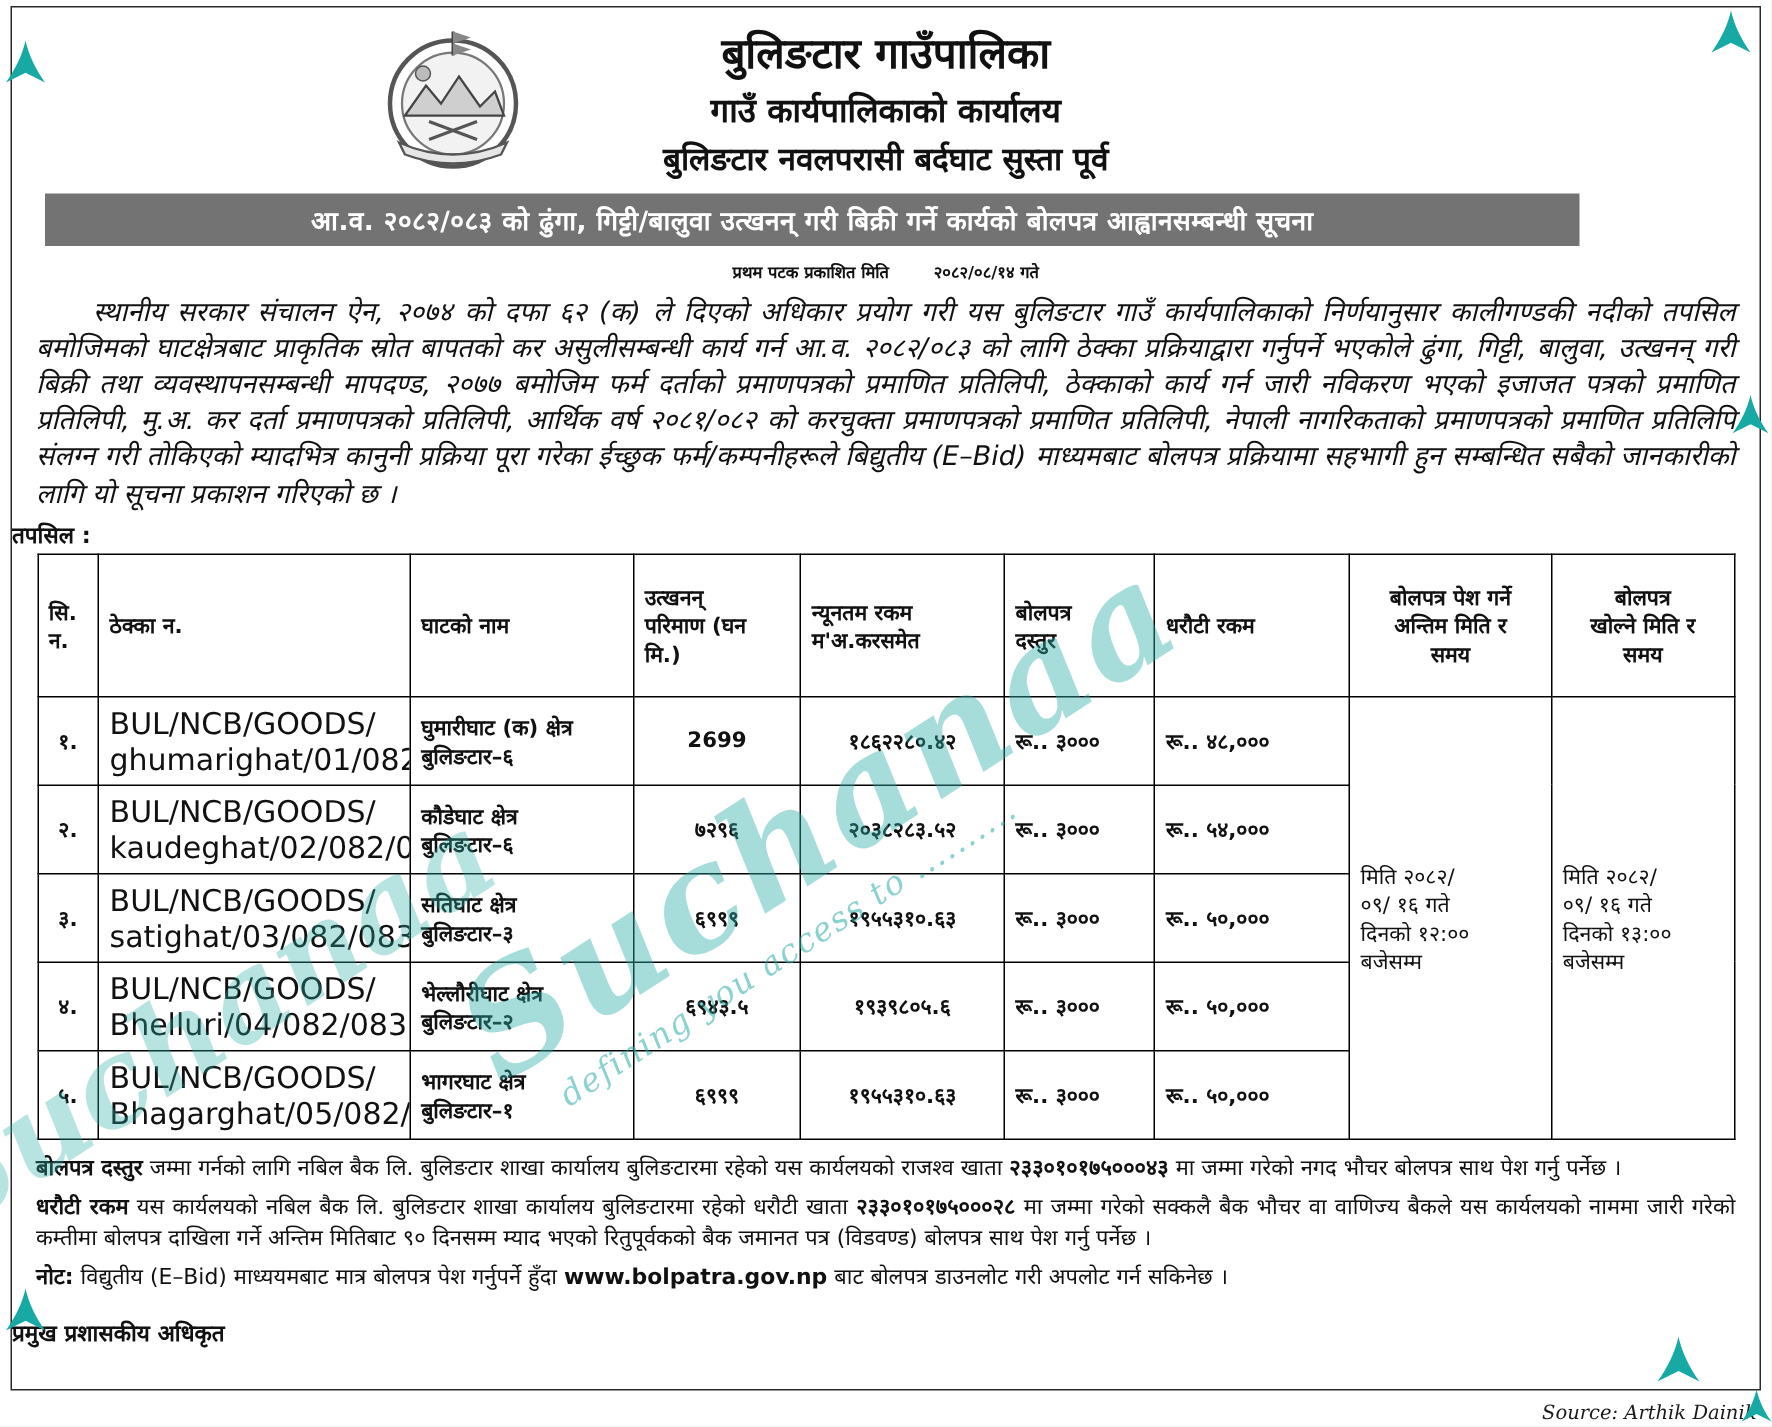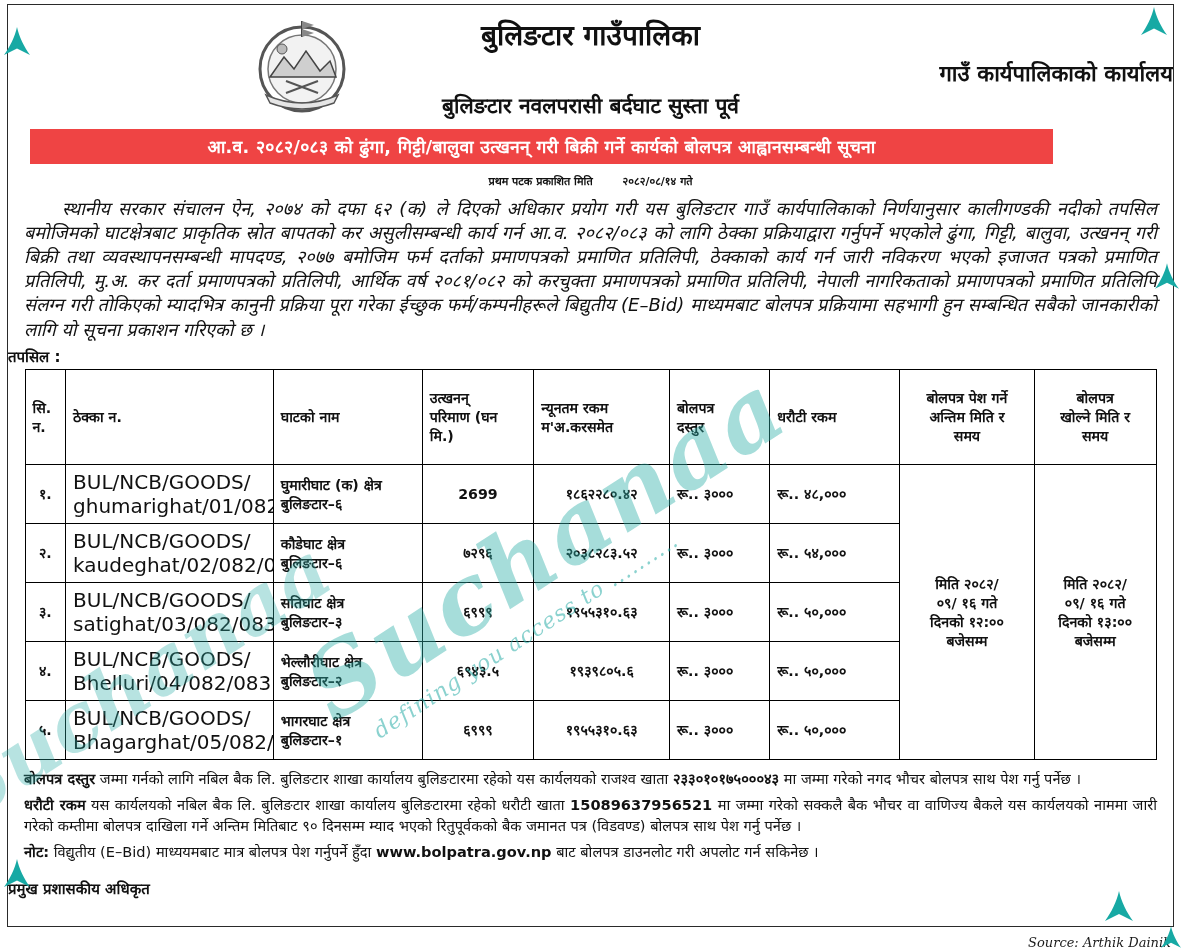--- a/index.html
+++ b/index.html
@@ -8,26 +8,26 @@
     font-family:"DejaVu Sans",sans-serif; color:#111; overflow:hidden;
     margin:0 auto;
   }
   .frame{
     position:absolute; left:7px; top:4px; right:7px; bottom:24px;
     border:1.5px solid #2a2a2a; overflow:hidden; background:transparent;
   }
   
   .header{ position:relative; text-align:center; padding-top:8px; }
   .header .h1{ font-size:28px; font-weight:bold; margin:2px 0; }
-  .header .h2{ font-size:22px; font-weight:bold; margin:4px 0;text-align:right; }
+  .header .h2{ font-size:22px; font-weight:bold; margin:4px 0; }
   .header .h3{ font-size:21px; font-weight:bold; margin:4px 0; }
   .header .h4{ font-size:19px; font-weight:bold; margin:4px 0 2px; }
   .logo{ position:absolute; left:248px; top:6px; width:92px; height:108px; }
   .banner{
-    margin:10px 120px 0 22px; background:#ef4444; color:#fff;
+    margin:10px 120px 0 22px; background:#737373; color:#fff;
     font-size:17.5px; font-weight:bold; text-align:center;
     padding:5px 8px 6px; letter-spacing:0.3px;
   }
   .published{ text-align:center; font-size:11px; margin-top:9px; font-weight:bold; }
   .published .date{ margin-left:26px; }
   
   .para{
     margin:9px 16px 0 16px; font-size:18px; line-height:1.34;
     text-align:justify; text-indent:38px;font-style:italic;
   }
@@ -49,21 +49,21 @@
   .h-sn{vertical-align:top; text-align:left;}
   .h-left{text-align:left;}
   .h-center{text-align:center;}
   .td-sn{text-align:center; font-weight:bold;}
   .td-contract{font-size:20px;}
   .td-ghat{font-weight:bold;}
   .td-qty{text-align:center; font-weight:bold;}
   .td-min{text-align:center; font-weight:bold;}
   .td-fee{font-weight:bold;}
   .td-dep{font-weight:bold;}
-  .td-merged{text-align:center; font-weight:bold; vertical-align:middle;}
+  .td-merged{text-align:left; font-weight:normal; vertical-align:middle;}
   
   .notes{ margin:8px 16px 0; font-size:14.6px; line-height:1.45; text-align:justify; }
   .note{ margin-bottom:5px; }
   .note .lead{ font-weight:bold; }
   .note .b{ font-weight:bold; }
   .signature{ text-align:left; font-weight:bold; font-size:15px; margin:16px 40px 0 0; }
   
   .source{
     position:absolute; right:10px; bottom:1px; font-size:13px;
     font-family:"DejaVu Serif",serif; font-style:italic; color:#1a1a1a;
@@ -250,21 +250,21 @@
     <div class="notes">
       <div class="note">
         <span class="lead">बोलपत्र दस्तुर</span>
         <span>जम्मा गर्नको लागि नबिल बैक लि. बुलिङटार शाखा कार्यालय बुलिङटारमा रहेको यस कार्यलयको राजश्व खाता</span>
         <span class="b">२३३०१०१७५०००४३</span>
         <span>मा जम्मा गरेको नगद भौचर बोलपत्र साथ पेश गर्नु पर्नेछ ।</span>
       </div>
       <div class="note">
         <span class="lead">धरौटी रकम</span>
         <span>यस कार्यलयको नबिल बैक लि. बुलिङटार शाखा कार्यालय बुलिङटारमा रहेको धरौटी खाता</span>
-        <span class="b">15089637956521</span>
+        <span class="b">२३३०१०१७५०००२८</span>
         <span>मा जम्मा गरेको सक्कलै बैक भौचर वा वाणिज्य बैकले यस कार्यलयको नाममा जारी गरेको कम्तीमा बोलपत्र दाखिला गर्ने अन्तिम मितिबाट ९० दिनसम्म म्याद भएको रितुपूर्वकको बैक जमानत पत्र (विडवण्ड) बोलपत्र साथ पेश गर्नु पर्नेछ ।</span>
       </div>
       <div class="note">
         <span class="lead">नोट:</span>
         <span>विद्युतीय (E–Bid) माध्ययमबाट मात्र बोलपत्र पेश गर्नुपर्ने हुँदा</span>
         <span class="b">www.bolpatra.gov.np</span>
         <span>बाट बोलपत्र डाउनलोट गरी अपलोट गर्न सकिनेछ ।</span>
       </div>
     </div>
 

